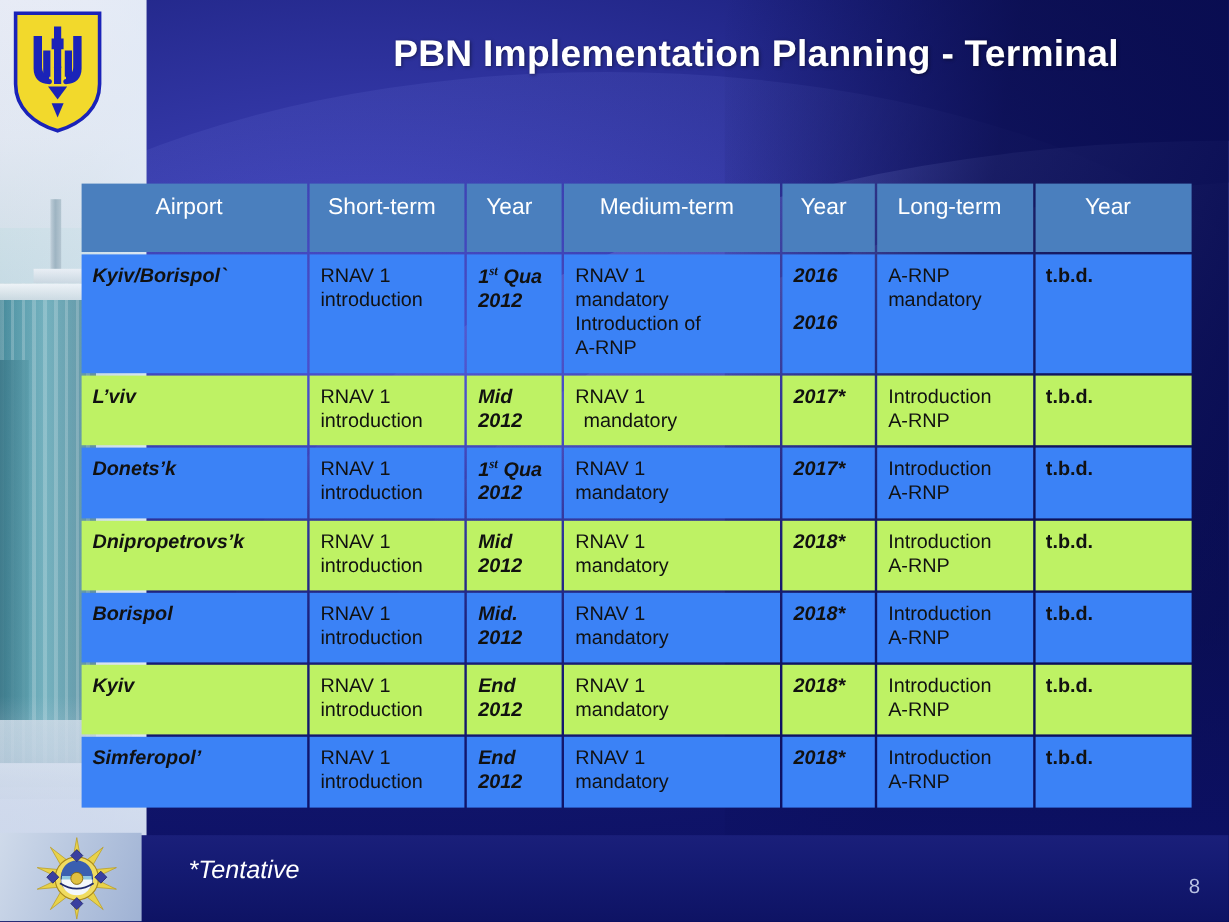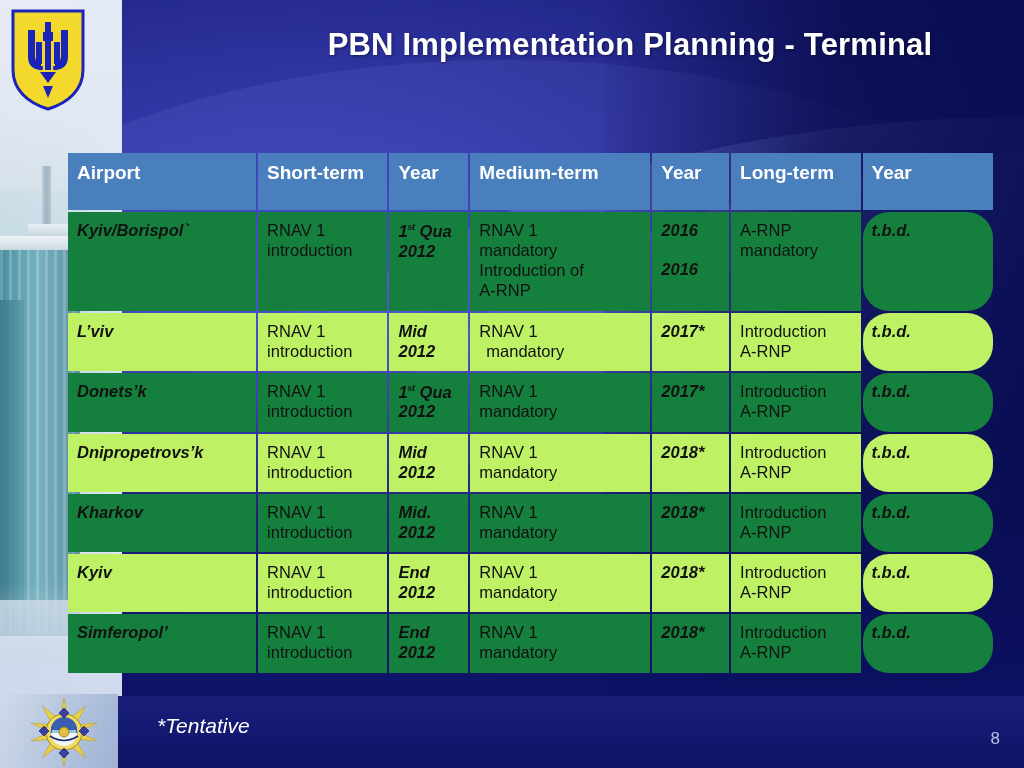--- a/index.html
+++ b/index.html
@@ -157,53 +157,51 @@
   }
   table.pbn {
     border-collapse: separate;
     border-spacing: 2px;
     width: 929px;
     table-layout: fixed;
   }
   table.pbn th {
     background: #4a7fbe;
     color: #ffffff;
-    font-weight: bold;
+    font-weight: normal;
     font-size: 19px;
-    text-align: left;
+    text-align: center;
     vertical-align: top;
     padding: 9px 18px 0 9px;
     height: 48px;
   }
   table.pbn td {
     font-size: 16.5px;
     color: #111111;
     vertical-align: top;
     padding: 8px 8px 10px 9px;
     line-height: 1.22;
   }
-  tr.odd td  { background: #15803d; }
+  tr.odd td  { background: #3b82f6; }
   tr.even td { background: #bef264; }
 
   td.airport {
     font-weight: bold;
     font-style: italic;
     font-size: 16.5px;
     color: #0a0a0a;
   }
   td.redyear {
     color: #ee1111;
     font-weight: bold;
     font-style: italic;
   }
   td.tbd {
     color: #ee1111;
     font-weight: bold;
-    font-style: italic;
-    border-radius: 26px;
   }
   .sup { font-size: 11px; vertical-align: super; font-family: Liberation Serif, serif; }
   .lines span { display: block; }
   .gap { height: 19px; }
   .indent { padding-left: 7px; }
 
   
   .footer-bar {
     position: absolute;
     left: 0; bottom: 0;
@@ -392,21 +390,21 @@
             <td class="lines redyear">
               <span>2018*</span>
             </td>
             <td class="lines ">
               <span>Introduction</span>
               <span>A-RNP</span>
             </td>
             <td class="tbd">t.b.d.</td>
           </tr>
           <tr class="odd">
-            <td class="airport">Kharkov</td>
+            <td class="airport">Borispol</td>
             <td class="lines ">
               <span>RNAV 1</span>
               <span>introduction</span>
             </td>
             <td class="lines redyear">
               <span>Mid.</span>
               <span>2012</span>
             </td>
             <td class="lines ">
               <span>RNAV 1</span>

